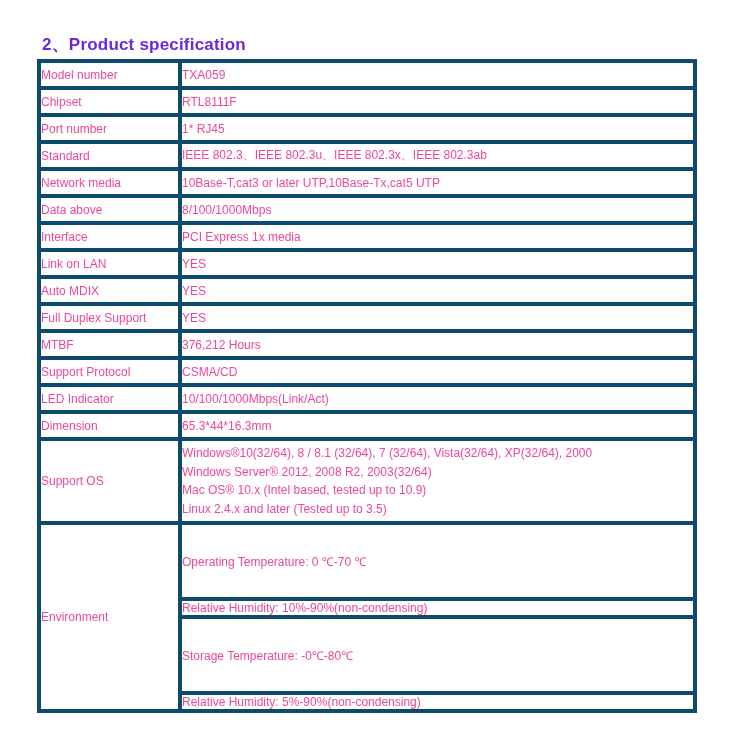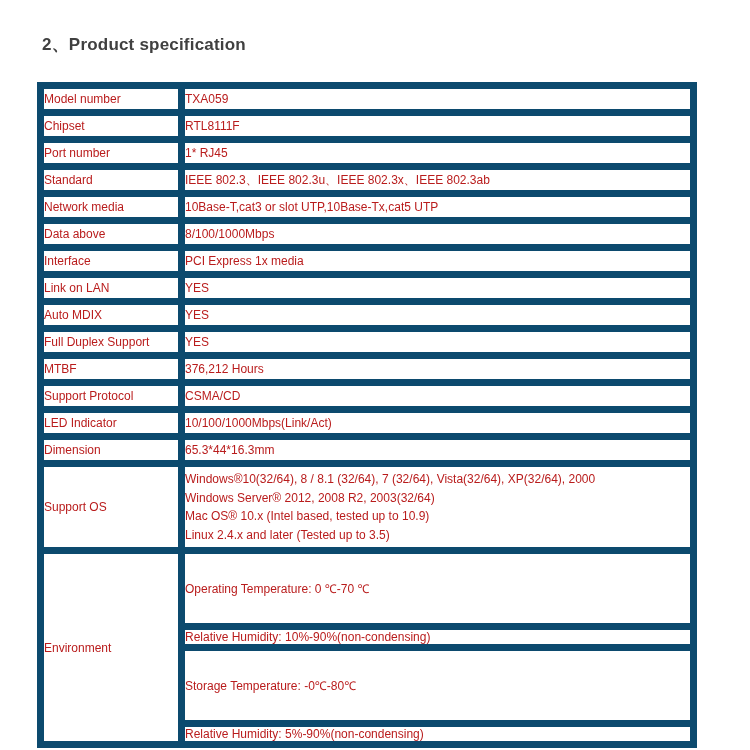--- a/index.html
+++ b/index.html
@@ -11,33 +11,33 @@
     font-family: "Liberation Sans", sans-serif;
     color: #1b1b1b;
     -webkit-font-smoothing: antialiased;
   }
   .doc {
     padding: 33px 0 0 37px;
   }
   .doc-title {
     font-size: 17px;
     font-weight: bold;
-    color: #404040;
-    margin: 0 0 26px 5px;
+    color: #6d28d9;
+    margin: 0 0 3px 5px;
     letter-spacing: 0.2px;
   }
   table.spec {
     border-collapse: collapse;
     width: 660px;
     table-layout: fixed;
   }
   table.spec td {
-    border: 7px solid #0c4a6e;
+    border: 4px solid #0c4a6e;
     font-size: 12px;
-    color: #b91c1c;
+    color: #ec4899;
     padding: 0;
     vertical-align: middle;
     overflow: hidden;
     white-space: nowrap;
   }
   td.cell-label {
     padding-left: 8px;
   }
   col.c-label { width: 141px; }
   td.cell-value {
@@ -77,21 +77,21 @@
       <tr class="row-std">
         <td class="cell-label">Port number</td>
         <td class="cell-value">1* RJ45</td>
       </tr>
       <tr class="row-std">
         <td class="cell-label">Standard</td>
         <td class="cell-value">IEEE 802.3、IEEE 802.3u、IEEE 802.3x、IEEE 802.3ab</td>
       </tr>
       <tr class="row-std">
         <td class="cell-label">Network media</td>
-        <td class="cell-value">10Base-T,cat3 or slot UTP,10Base-Tx,cat5 UTP</td>
+        <td class="cell-value">10Base-T,cat3 or later UTP,10Base-Tx,cat5 UTP</td>
       </tr>
       <tr class="row-std">
         <td class="cell-label">Data above</td>
         <td class="cell-value">8/100/1000Mbps</td>
       </tr>
       <tr class="row-std">
         <td class="cell-label">Interface</td>
         <td class="cell-value">PCI Express 1x media</td>
       </tr>
       <tr class="row-std">

